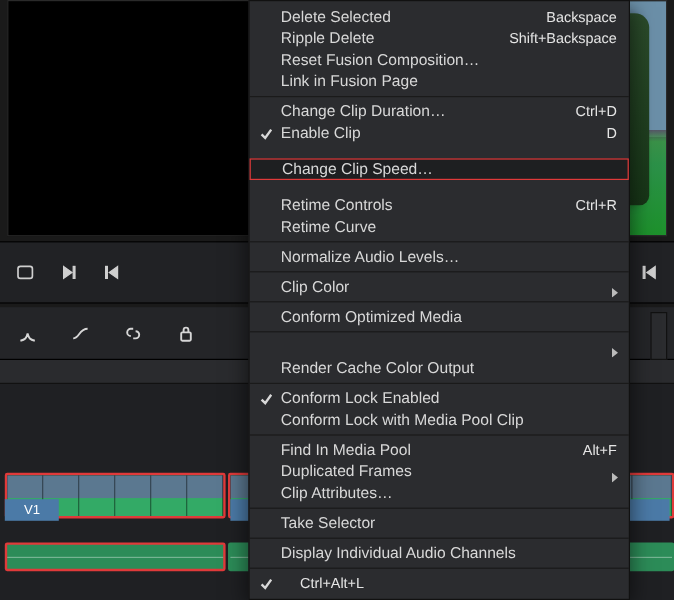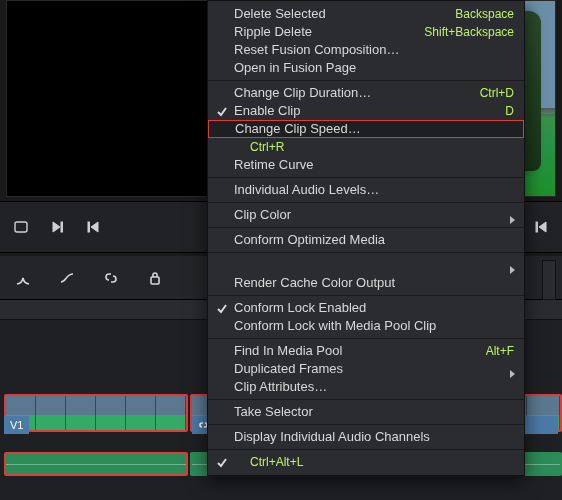--- a/index.html
+++ b/index.html
@@ -32,37 +32,37 @@
   .flag svg { fill:#3aa2ff; stroke:#3aa2ff; }
 
   
   .timeline { position:absolute; top:300px; left:0; right:0; bottom:0; background:#1f2023; }
   .ruler { height:20px; background:#2a2b2e; border-bottom:1px solid #111;}
   .vclip { position:absolute; left:4px; top:394px; width:554px; height:38px; border:2px solid #e03a3a; border-radius:2px; overflow:hidden; display:flex;}
   .vclip.seg1 { width:184px; }
   .vclip.seg2 { left:190px; width:372px; }
   .thumbrow { flex:1; display:flex; }
   .thumb { flex:1; background:linear-gradient(180deg,#5b7890 0 55%, #3a6 55% 100%); border-right:1px solid rgba(0,0,0,.4);}
-  .vlabel { position:absolute; left:4px; top:416px; height:18px; background:#4b7aa7; color:#fff; font-size:11px; padding:1px 6px; display:flex; align-items:center; gap:4px; }
+  .vlabel { position:absolute; left:4px; top:416px; height:18px; background:#4b7aa7; color:#fff; font-size:11px; padding:1px 16px; display:flex; align-items:center; gap:4px; }
   .vlabel.seg2 { left:192px; width:366px; }
   .linkicon { width:12px; height:12px; display:inline-flex; }
   .linkicon svg { width:12px; height:12px; stroke:#fff; fill:none; stroke-width:1.6;}
 
   .aclip { position:absolute; left:4px; top:452px; height:24px; background:#2c8c58; border:2px solid #e03a3a; border-radius:2px;}
   .aclip.seg1 { width:184px; }
   .aclip.seg2 { left:190px; width:372px; border-color:#2c8c58;}
   .aline { position:absolute; top:50%; left:0; right:0; height:1px; background:rgba(255,255,255,.35);}
 
   
   .menu { position:absolute; left:207px; top:0; width:318px; background:#2b2c2f; border:1px solid #111; box-shadow:0 6px 18px rgba(0,0,0,.6); padding:4px 0; color:#d8d8d8; font-size:13px;}
   .mitem { display:flex; align-items:center; height:18px; padding:0 10px 0 26px; position:relative; line-height:18px;}
   .mitem.sep { height:1px; background:#1a1a1a; margin:3px 0; padding:0;}
-  .mitem.hl { background:#1e1f21; border:1px solid #e03a3a; margin:0 0; height:18px; }
+  .mitem.hl { background:#1e1f21; border:1px solid #e03a3a; margin:12px 0; height:18px; }
   .mlabel { flex:1; white-space:nowrap; }
-  .mshort { color:#bef264; font-size:12px; margin-left:16px;}
+  .mshort { color:#e5e5e5; font-size:12px; margin-left:16px;}
   .check { position:absolute; left:8px; top:3px; width:12px; height:12px; }
   .check svg { width:12px; height:12px; stroke:#d8d8d8; fill:none; stroke-width:2;}
   .sub { position:absolute; right:8px; top:5px; width:8px; height:8px;}
   .sub svg { width:8px; height:8px; fill:#bbb; }
 
   .rightvert { position:absolute; right:6px; top:260px; width:14px; height:40px; background:#2b2c2f; border:1px solid #111;}
 </style>
 </head>
 <body>
 <div class="stage">
@@ -211,46 +211,47 @@
         <span class="mshort">Backspace</span>
       </div>
       <div class="mitem">
         <span class="mlabel">Ripple Delete</span>
         <span class="mshort">Shift+Backspace</span>
       </div>
       <div class="mitem">
         <span class="mlabel">Reset Fusion Composition…</span>
       </div>
       <div class="mitem">
-        <span class="mlabel">Open in Fusion Page</span>
+        <span class="mlabel">Link in Fusion Page</span>
       </div>
       <div class="mitem sep"></div>
       <div class="mitem">
         <span class="mlabel">Change Clip Duration…</span>
         <span class="mshort">Ctrl+D</span>
       </div>
       <div class="mitem">
         <span class="check"><svg viewBox="0 0 12 12">
             <path d="M2 6l3 3 5-7"></path>
           </svg></span>
         <span class="mlabel">Enable Clip</span>
         <span class="mshort">D</span>
       </div>
       <div class="mitem hl">
         <span class="mlabel">Change Clip Speed…</span>
       </div>
       <div class="mitem">
+        <span class="mlabel">Retime Controls</span>
         <span class="mshort">Ctrl+R</span>
       </div>
       <div class="mitem">
         <span class="mlabel">Retime Curve</span>
       </div>
       <div class="mitem sep"></div>
       <div class="mitem">
-        <span class="mlabel">Individual Audio Levels…</span>
+        <span class="mlabel">Normalize Audio Levels…</span>
       </div>
       <div class="mitem sep"></div>
       <div class="mitem">
         <span class="mlabel">Clip Color</span>
         <span class="sub"><svg viewBox="0 0 8 8">
             <path d="M2 0l5 4-5 4z"></path>
           </svg></span>
       </div>
       <div class="mitem sep"></div>
       <div class="mitem">

